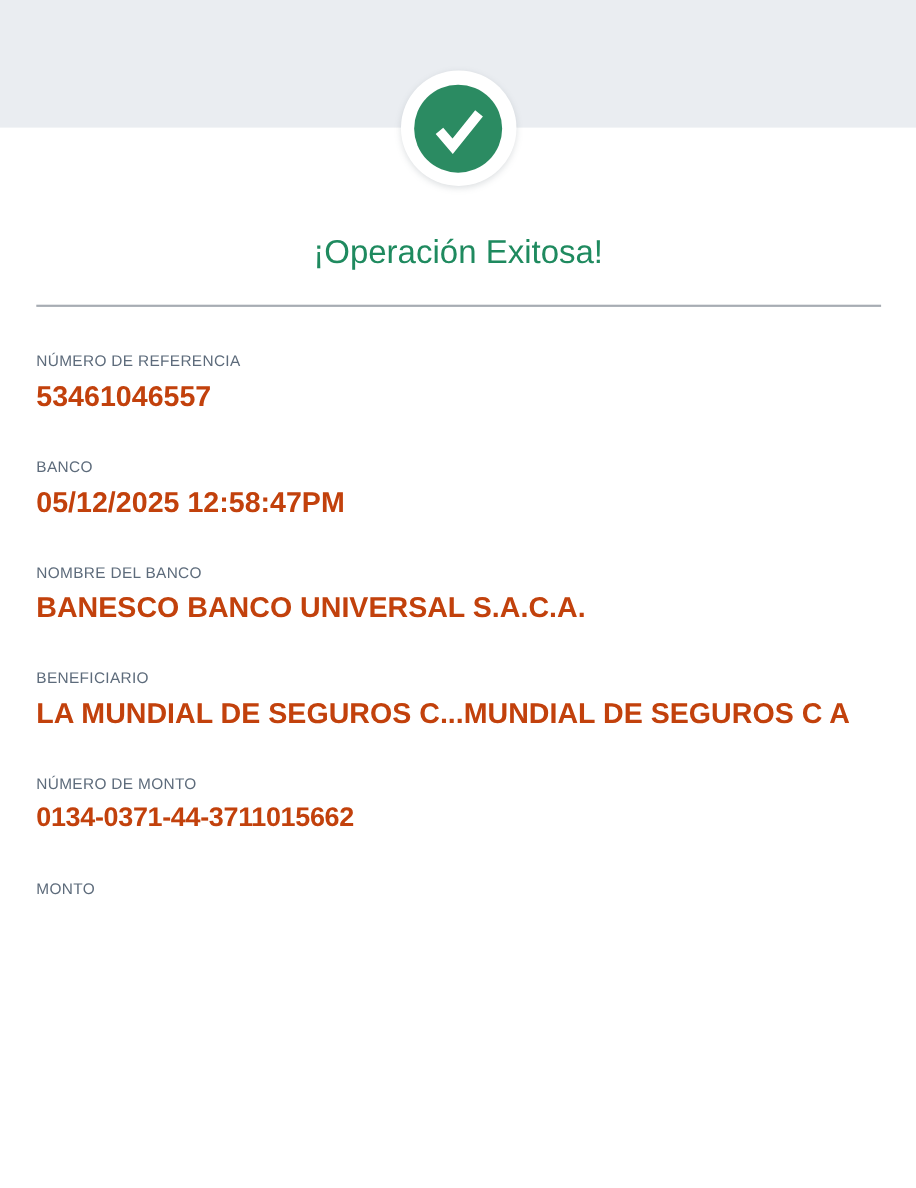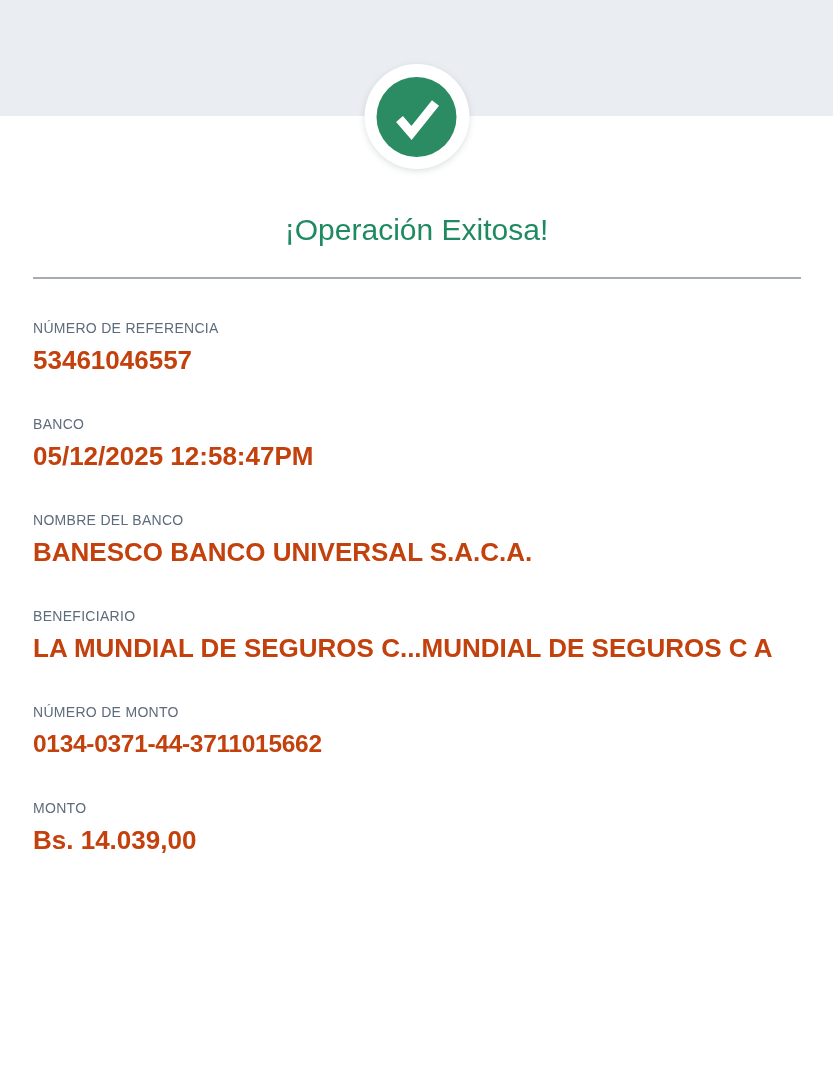--- a/index.html
+++ b/index.html
@@ -131,21 +131,20 @@
       <span class="field-value">LA MUNDIAL DE SEGUROS C...MUNDIAL DE SEGUROS C A</span>
     </div>
 
     <div class="field">
       <span class="field-label">NÚMERO DE MONTO</span>
       <span class="field-value">0134-0371-44-3711015662</span>
     </div>
 
     <div class="field">
       <span class="field-label">MONTO</span>
-      <span class="field-value">Bs. 14.039,00</span>
     </div>
 
     <div class="field">
     </div>
 
   </div>
 
 </div>
 
 </body></html>

